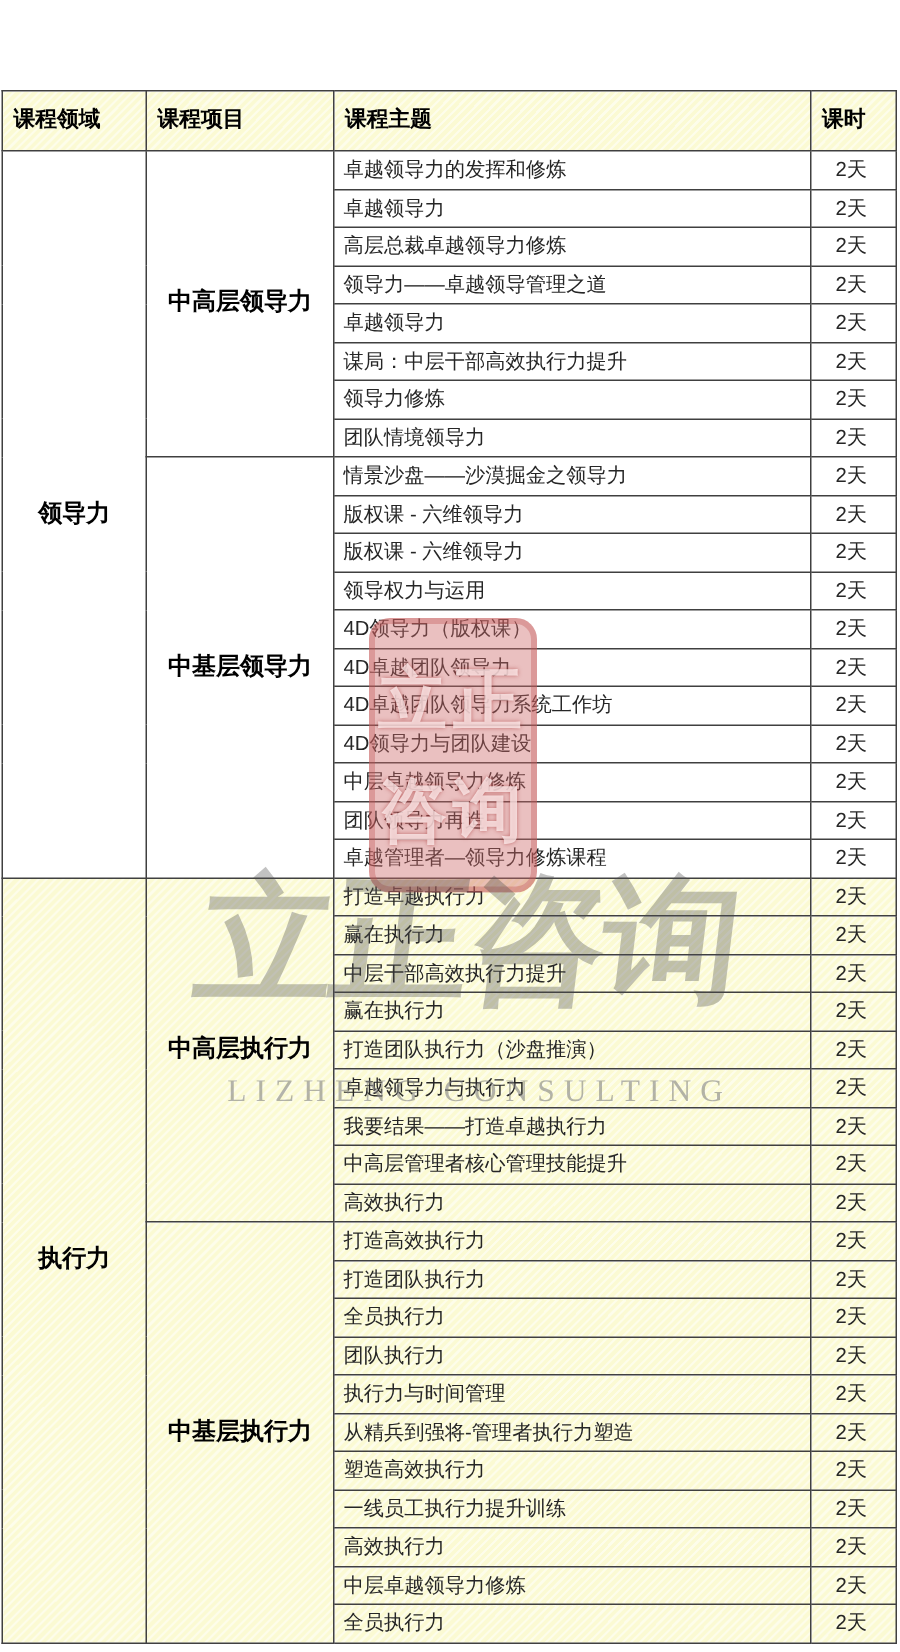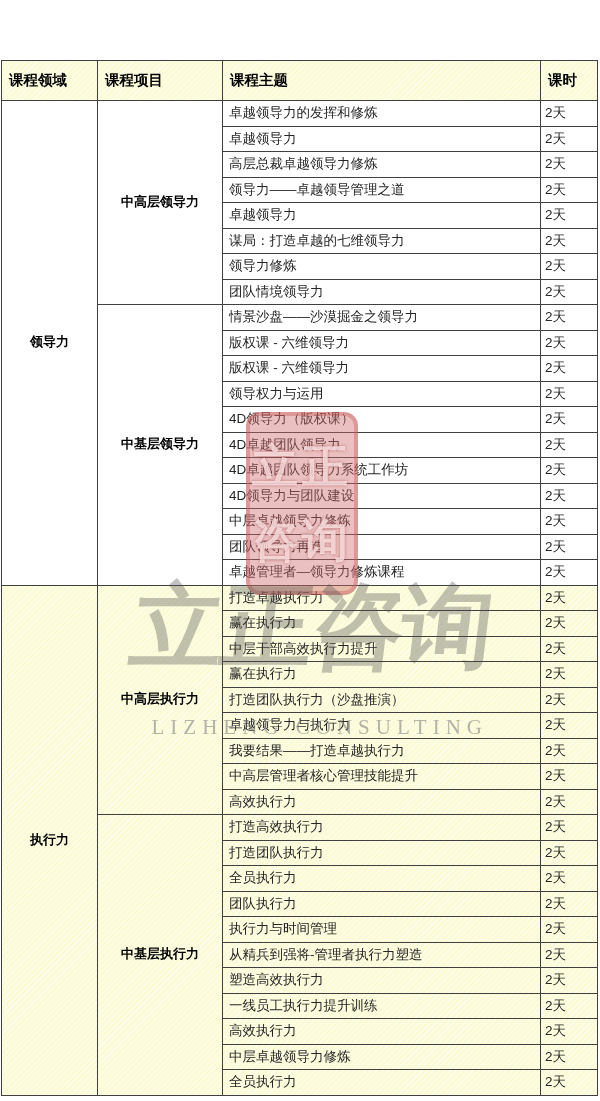--- a/index.html
+++ b/index.html
@@ -38,23 +38,23 @@
     vertical-align:middle;
   }
   .course-table thead tr{height:40px;padding-left:48px;}
   .course-table tbody tr{height:25.5px;}
   .course-table th{
     background:var(--yellow);
     background-image:repeating-linear-gradient(135deg, rgba(255,255,255,.55) 0 1.5px, rgba(255,255,255,0) 1.5px 4px);
     font-size:14.5px;font-weight:bold;text-align:left;padding:0 0 0 7px;color:#000;
   }
   td.topic-cell{padding-left:6px;}
-  td.hours-cell{padding-left:4px;}
+  td.hours-cell{padding-left:16px;}
   td.domain-cell,td.project-cell{
-    text-align:center;font-weight:bold;font-size:13px;color:#000;
+    text-align:center;font-weight:bold;font-size:16px;color:#000;
   }
   tr.sec0 td{background:#ffffff;}
   tr.sec1 td{
     background:var(--yellow);
     background-image:repeating-linear-gradient(135deg, rgba(255,255,255,.55) 0 1.5px, rgba(255,255,255,0) 1.5px 4px);
   }
 
   
   .wm{position:absolute;pointer-events:none;user-select:none;}
   .seal{
@@ -122,21 +122,21 @@
         </tr>
         <tr class="sec0">
           <td class="topic-cell">领导力——卓越领导管理之道</td>
           <td class="hours-cell">2天</td>
         </tr>
         <tr class="sec0">
           <td class="topic-cell">卓越领导力</td>
           <td class="hours-cell">2天</td>
         </tr>
         <tr class="sec0">
-          <td class="topic-cell">谋局：打造卓越的七维领导力</td>
+          <td class="topic-cell">谋局：中层干部高效执行力提升</td>
           <td class="hours-cell">2天</td>
         </tr>
         <tr class="sec0">
           <td class="topic-cell">领导力修炼</td>
           <td class="hours-cell">2天</td>
         </tr>
         <tr class="sec0">
           <td class="topic-cell">团队情境领导力</td>
           <td class="hours-cell">2天</td>
         </tr>

